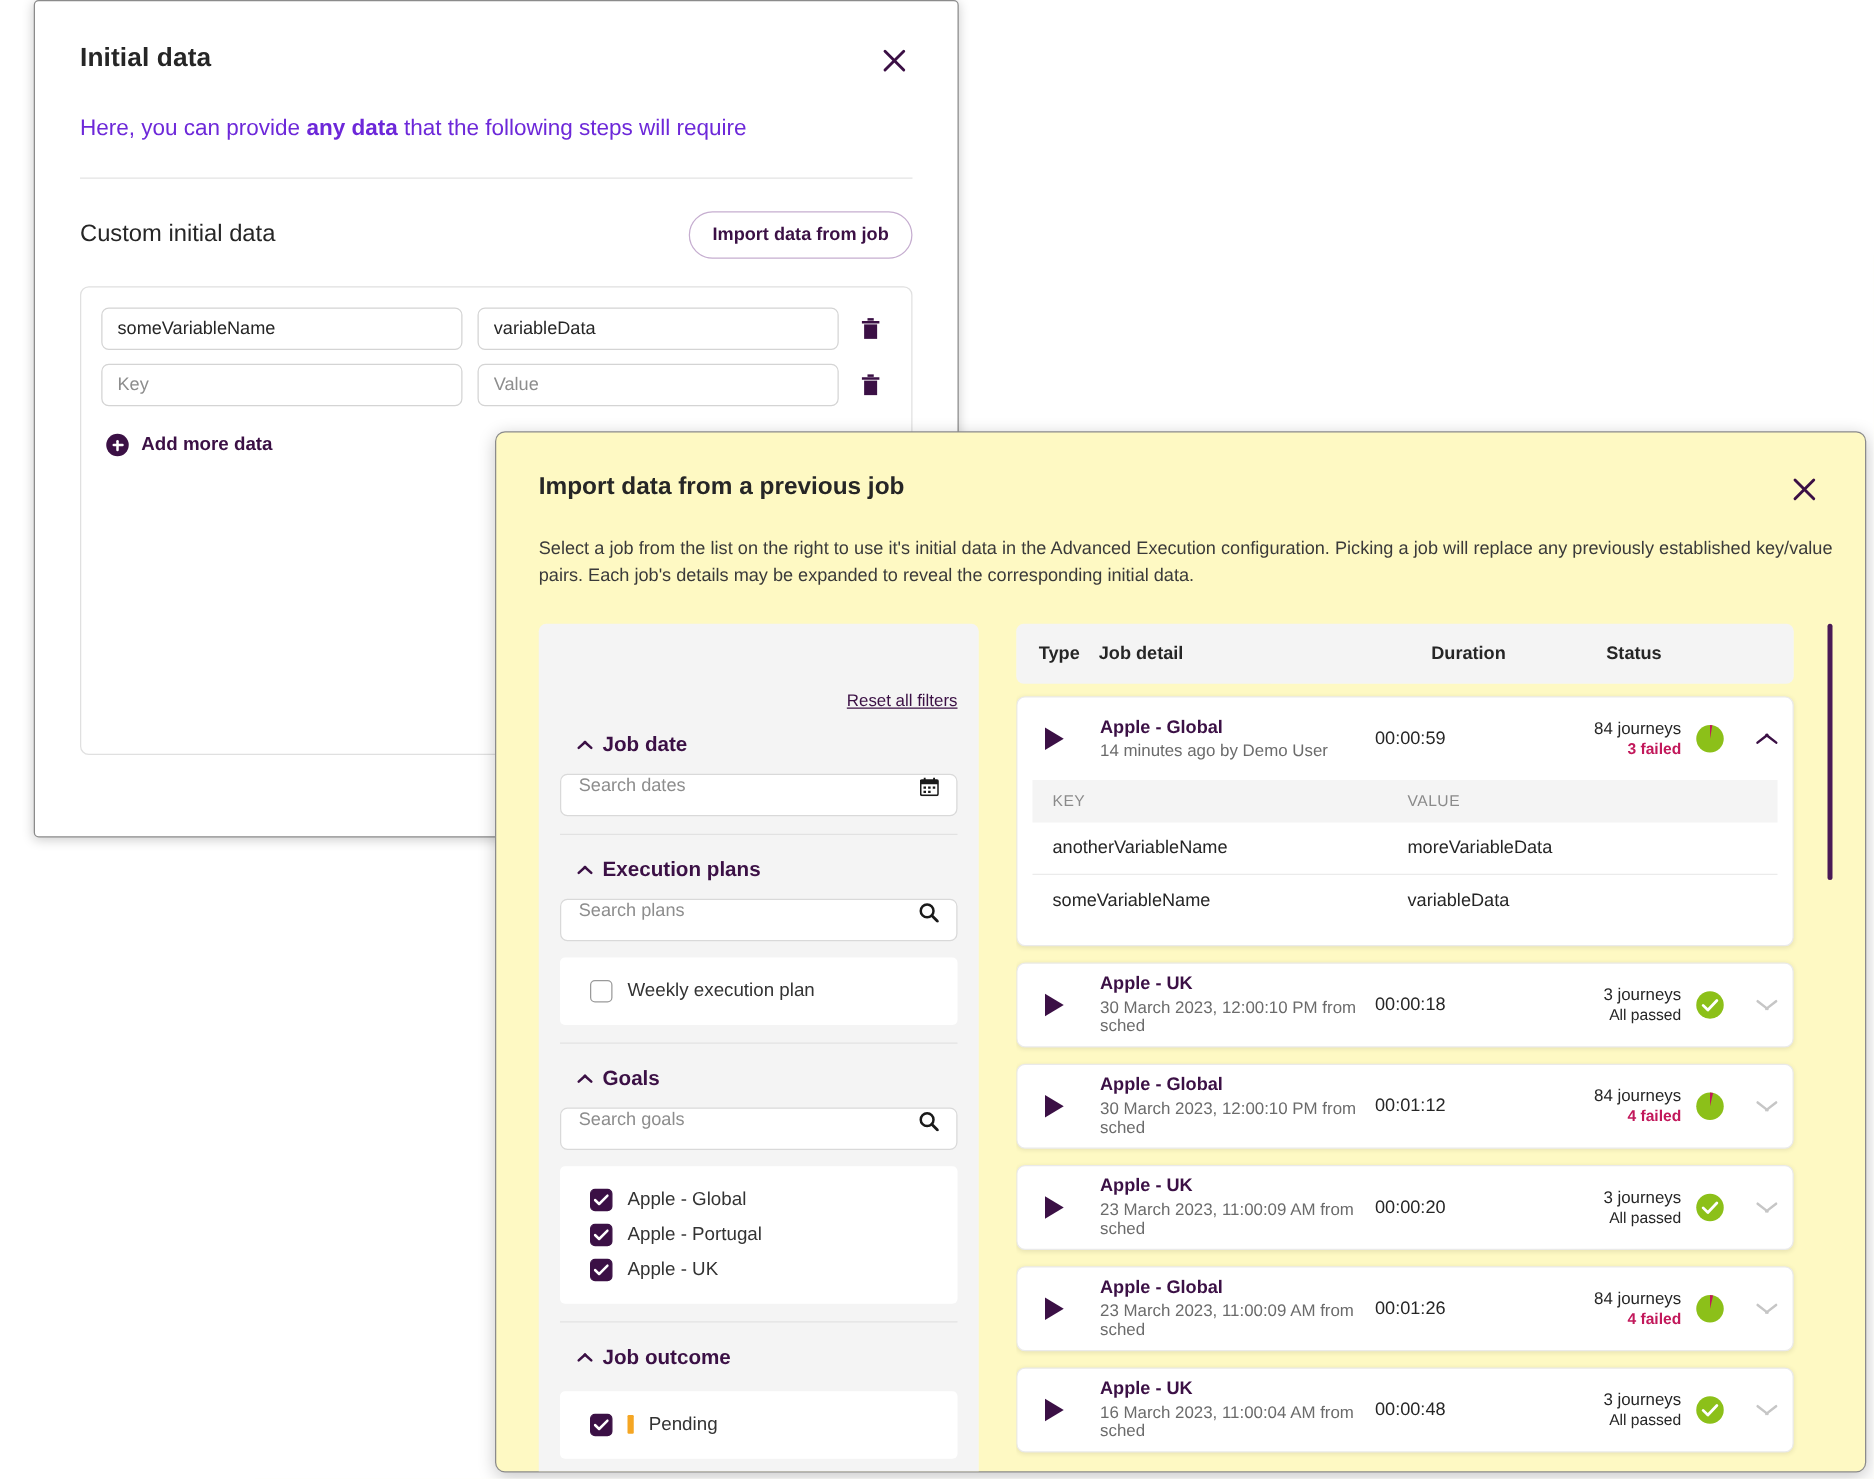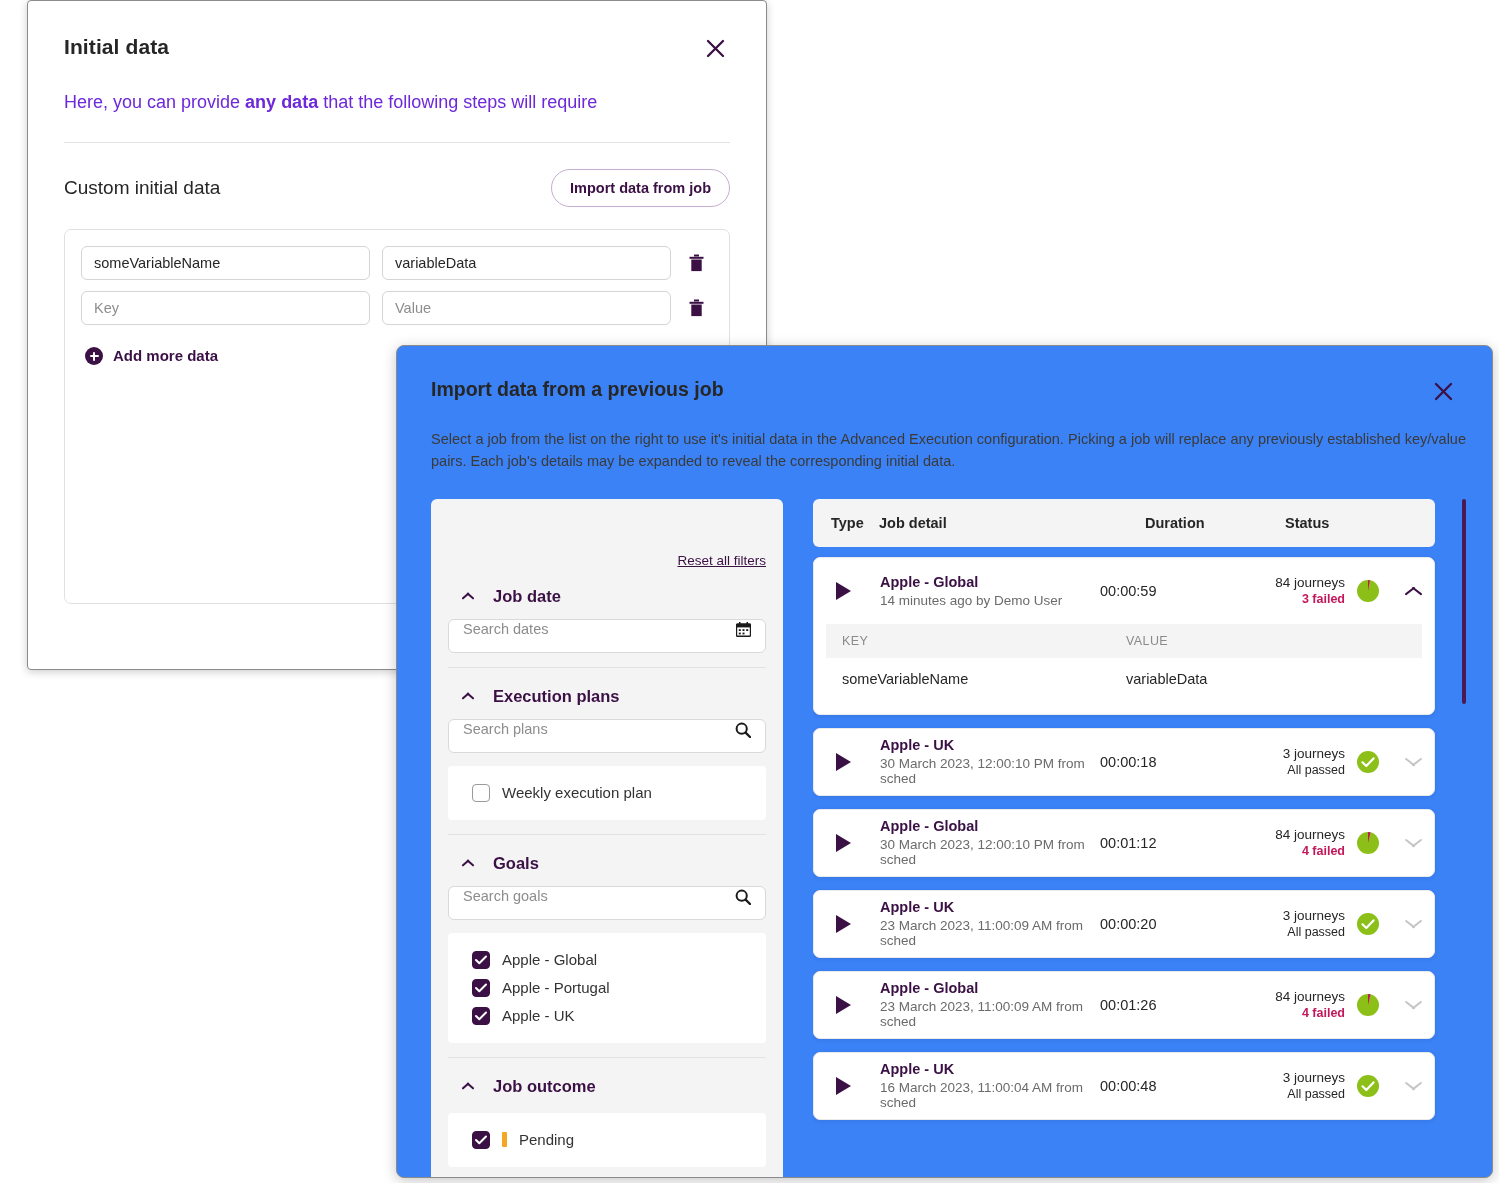--- a/index.html
+++ b/index.html
@@ -108,21 +108,21 @@
     font-size: 15px; font-weight: bold;
     padding: 11px 52px; cursor: pointer;
     font-family: "Liberation Sans", sans-serif;
   }
 
   
   #dialog-import-job {
     position: absolute;
     left: 396px; top: 345px;
     width: 1097px; height: 833px;
-    background: #3b82f6;
+    background: #fef9c3;
     border: 1px solid #8b8b8b;
     border-radius: 8px;
     box-shadow: 0 3px 14px rgba(0,0,0,.22);
     overflow: hidden;
   }
   .d2-inner { padding: 32px 34px 0 34px; }
   .d2-title-row { display: flex; align-items: flex-start; justify-content: space-between; }
   .d2-title { font-size: 19.5px; font-weight: bold; color: #262626; }
   .d2-desc {
     margin-top: 22px;
@@ -139,21 +139,21 @@
     border-radius: 6px;
     padding: 14px 17px 0 17px;
     overflow: hidden;
   }
   .reset-row { display: flex; justify-content: flex-end; margin-top: 40px; }
   .reset-link {
     font-size: 13.5px; color: #3b1045; text-decoration: underline; cursor: pointer;
   }
   .filter-group { margin-top: 15px; }
   .filter-head {
-    display: flex; align-items: center; gap: 19px; cursor: pointer; padding: 4px 0 4px 14px;
+    display: flex; align-items: center; gap: 8px; cursor: pointer; padding: 4px 0 4px 14px;
   }
   .chev-up {
     width: 12px; height: 8px; position: relative; flex: none;
   }
   .chev-up::before, .chev-up::after {
     content: ""; position: absolute; top: 3px; width: 9px; height: 1.8px; background: #3b1045; border-radius: 1px;
   }
   .chev-up::before { left: -1px; transform: rotate(-42deg); }
   .chev-up::after { left: 4px; transform: rotate(42deg); }
   .filter-title { font-size: 16.5px; font-weight: bold; color: #3b1045; }
@@ -502,20 +502,24 @@
                   <span class="chev up"></span>
                 </div>
               </div>
 
               <div class="kv-table">
                 <div class="kv-thead">
                   <div class="kv-c1">KEY</div>
                   <div class="kv-c2">VALUE</div>
                 </div>
                 <div class="kv-trow">
+                  <div class="kv-c1">anotherVariableName</div>
+                  <div class="kv-c2">moreVariableData</div>
+                </div>
+                <div class="kv-trow">
                   <div class="kv-c1">someVariableName</div>
                   <div class="kv-c2">variableData</div>
                 </div>
               </div>
             </div>
 
             <div class="job-card">
               <div class="job-main">
                 <div class="job-type">
                   <div class="play-tri"></div>

